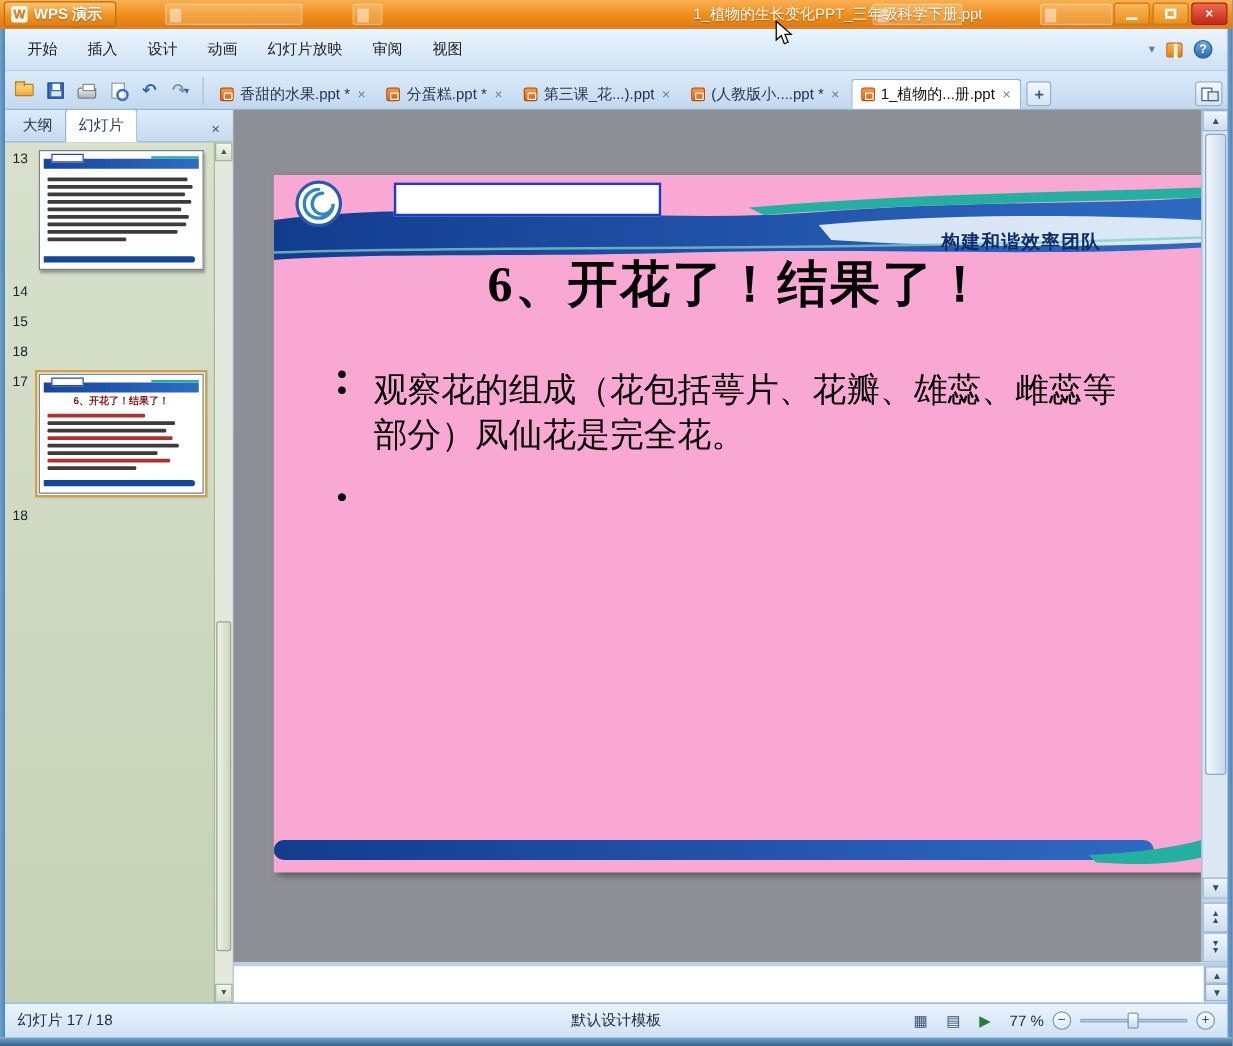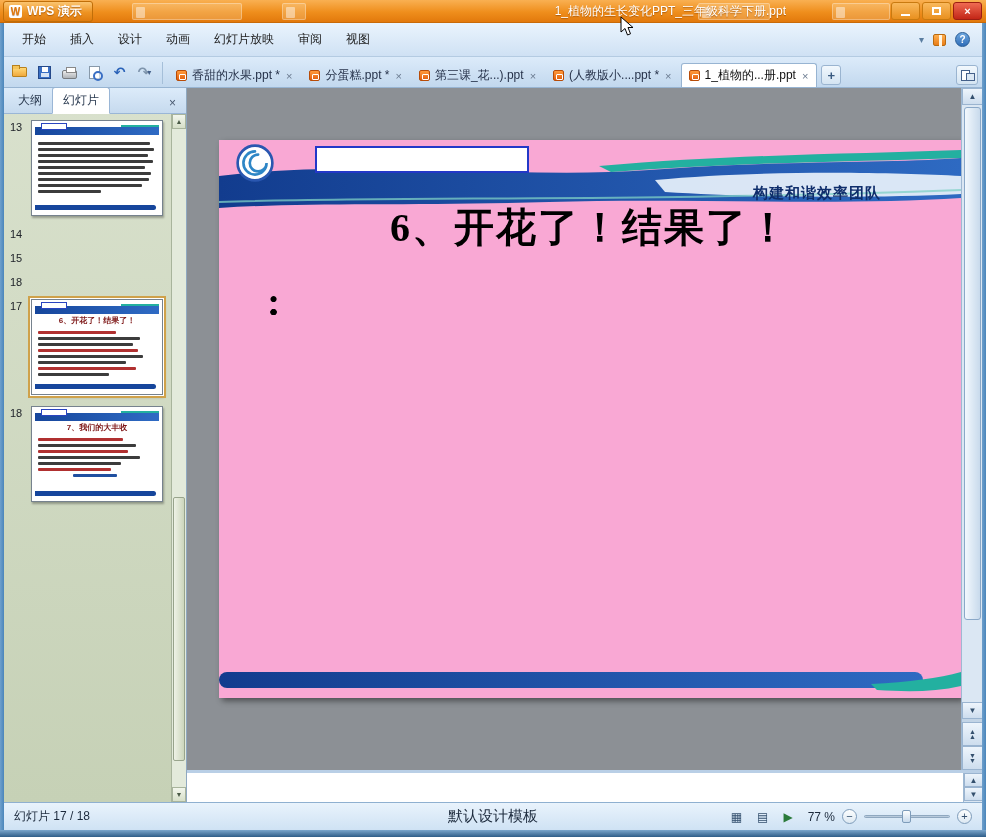--- a/index.html
+++ b/index.html
@@ -141,21 +141,21 @@
   .notes { position:absolute; left:0; top:682px; width:796px; height:32px; background:#fff; border-top:3px solid #b9cfe6; }
   .notes-text { padding:7px 0 0 12px; font-size:12px; color:#222; }
   .notes-scroll { position:absolute; right:0; top:0; bottom:0; width:20px; background:#dbe7f3; border-left:1px solid #9fb8d2;
     display:flex; flex-direction:column; }
   .notes-scroll .sb-btn { height:14px; }
 
   
   .statusbar { position:absolute; left:4px; top:802px; width:978px; height:28px;
     background:linear-gradient(#e9f3fc,#cfe2f4); border-top:1px solid #8fb0d0; display:flex; align-items:center; padding:0 10px; z-index:4; }
   .sb-left { font-size:12px; color:#1c2a3c; }
-  .sb-center { position:absolute; left:50%; transform:translateX(-50%); font-size:15px; color:#1c2a3c; }
+  .sb-center { position:absolute; left:50%; transform:translateX(-50%); font-size:12px; color:#1c2a3c; }
   .sb-right { margin-left:auto; display:flex; align-items:center; gap:7px; }
   .view-btn { font-size:12px; color:#34506e; padding:1px 3px; border:1px solid transparent; border-radius:2px; }
   .view-play { color:#2a7a3a; }
   .zoom-label { font-size:12px; color:#1c2a3c; margin-left:4px; }
   .zoom-btn { width:15px; height:15px; border-radius:50%; border:1px solid #7e9cba; background:linear-gradient(#fdfefe,#dce8f2);
     color:#35506e; font-size:11px; line-height:12px; text-align:center; }
   .zoom-slider { width:86px; height:15px; position:relative; }
   .zoom-track { position:absolute; left:0; right:0; top:6px; height:3px; background:#b8cadc; border:1px solid #8fa8c0; border-radius:2px; }
   .zoom-thumb { position:absolute; left:38px; top:1px; width:9px; height:13px; background:linear-gradient(#fdfefe,#c8daec);
     border:1px solid #7e9cba; border-radius:2px; }
@@ -321,34 +321,20 @@
               <i class="k" style="width:72%"></i>
             <i class="r" style="width:80%"></i>
               <i class="k" style="width:58%"></i>
           </div>
           <div class="t-foot"></div>
         </div>
       </div>
 
       <div class="thumb-row">
         <div class="thumb-num">18</div>
-        <div class="thumb">
-          <div class="t-band"></div>
-          <div class="t-title">7、我们的大丰收</div>
-          <div class="t-lines">
-            <i class="r" style="width:70%"></i>
-              <i class="k" style="width:80%"></i>
-              <i class="r" style="width:74%"></i>
-            <i class="k" style="width:84%"></i>
-              <i class="k" style="width:68%"></i>
-              <i class="r" style="width:60%"></i>
-            <i class="b" style="width:36%; margin-left:30%"></i>
-          </div>
-          <div class="t-foot"></div>
-        </div>
       </div>
 
     </div>
     <div class="lp-scroll">
       <div class="sc-btn">▲</div>
       <div class="lp-track">
         <div class="lp-thumbbar"></div>
       </div>
       <div class="sc-btn">▼</div>
     </div>
@@ -373,21 +359,21 @@
           <circle cx="19" cy="19" r="16.5" fill="#fff" stroke="#2a57b0" stroke-width="2.5"></circle>
           <path d="M19,8 a11,11 0 1,0 11,11 a8,8 0 1,1 -8,-8" fill="none" stroke="#2e86c6" stroke-width="2.5" stroke-linecap="round"></path>
         </svg>
         <div class="title-box"></div>
         <div class="banner-text">构建和谐效率团队</div>
 
         <div class="s-title">6、开花了！结果了！</div>
 
         <ul class="s-bullets">
           <li><span class="dot">•</span></li>
-          <li><span class="dot">•</span></li>
+          <li><span class="dot">•</span><span>观察花的组成（花包括萼片、花瓣、雄蕊、雌蕊等部分）凤仙花是完全花。</span></li>
           <li><span class="dot">•</span></li>
           <li><span class="dot">•</span></li>
         </ul>
 
         <svg class="ftr-svg" viewBox="0 0 742 34">
           <rect x="0" y="8" width="704" height="16" rx="8" fill="url(#bg1)"></rect>
           <path d="M652,20 C690,18 720,14 742,8 L742,22 C716,28 688,28 658,26 Z" fill="#23b0a0"></path>
         </svg>
       </div>
     </div>

